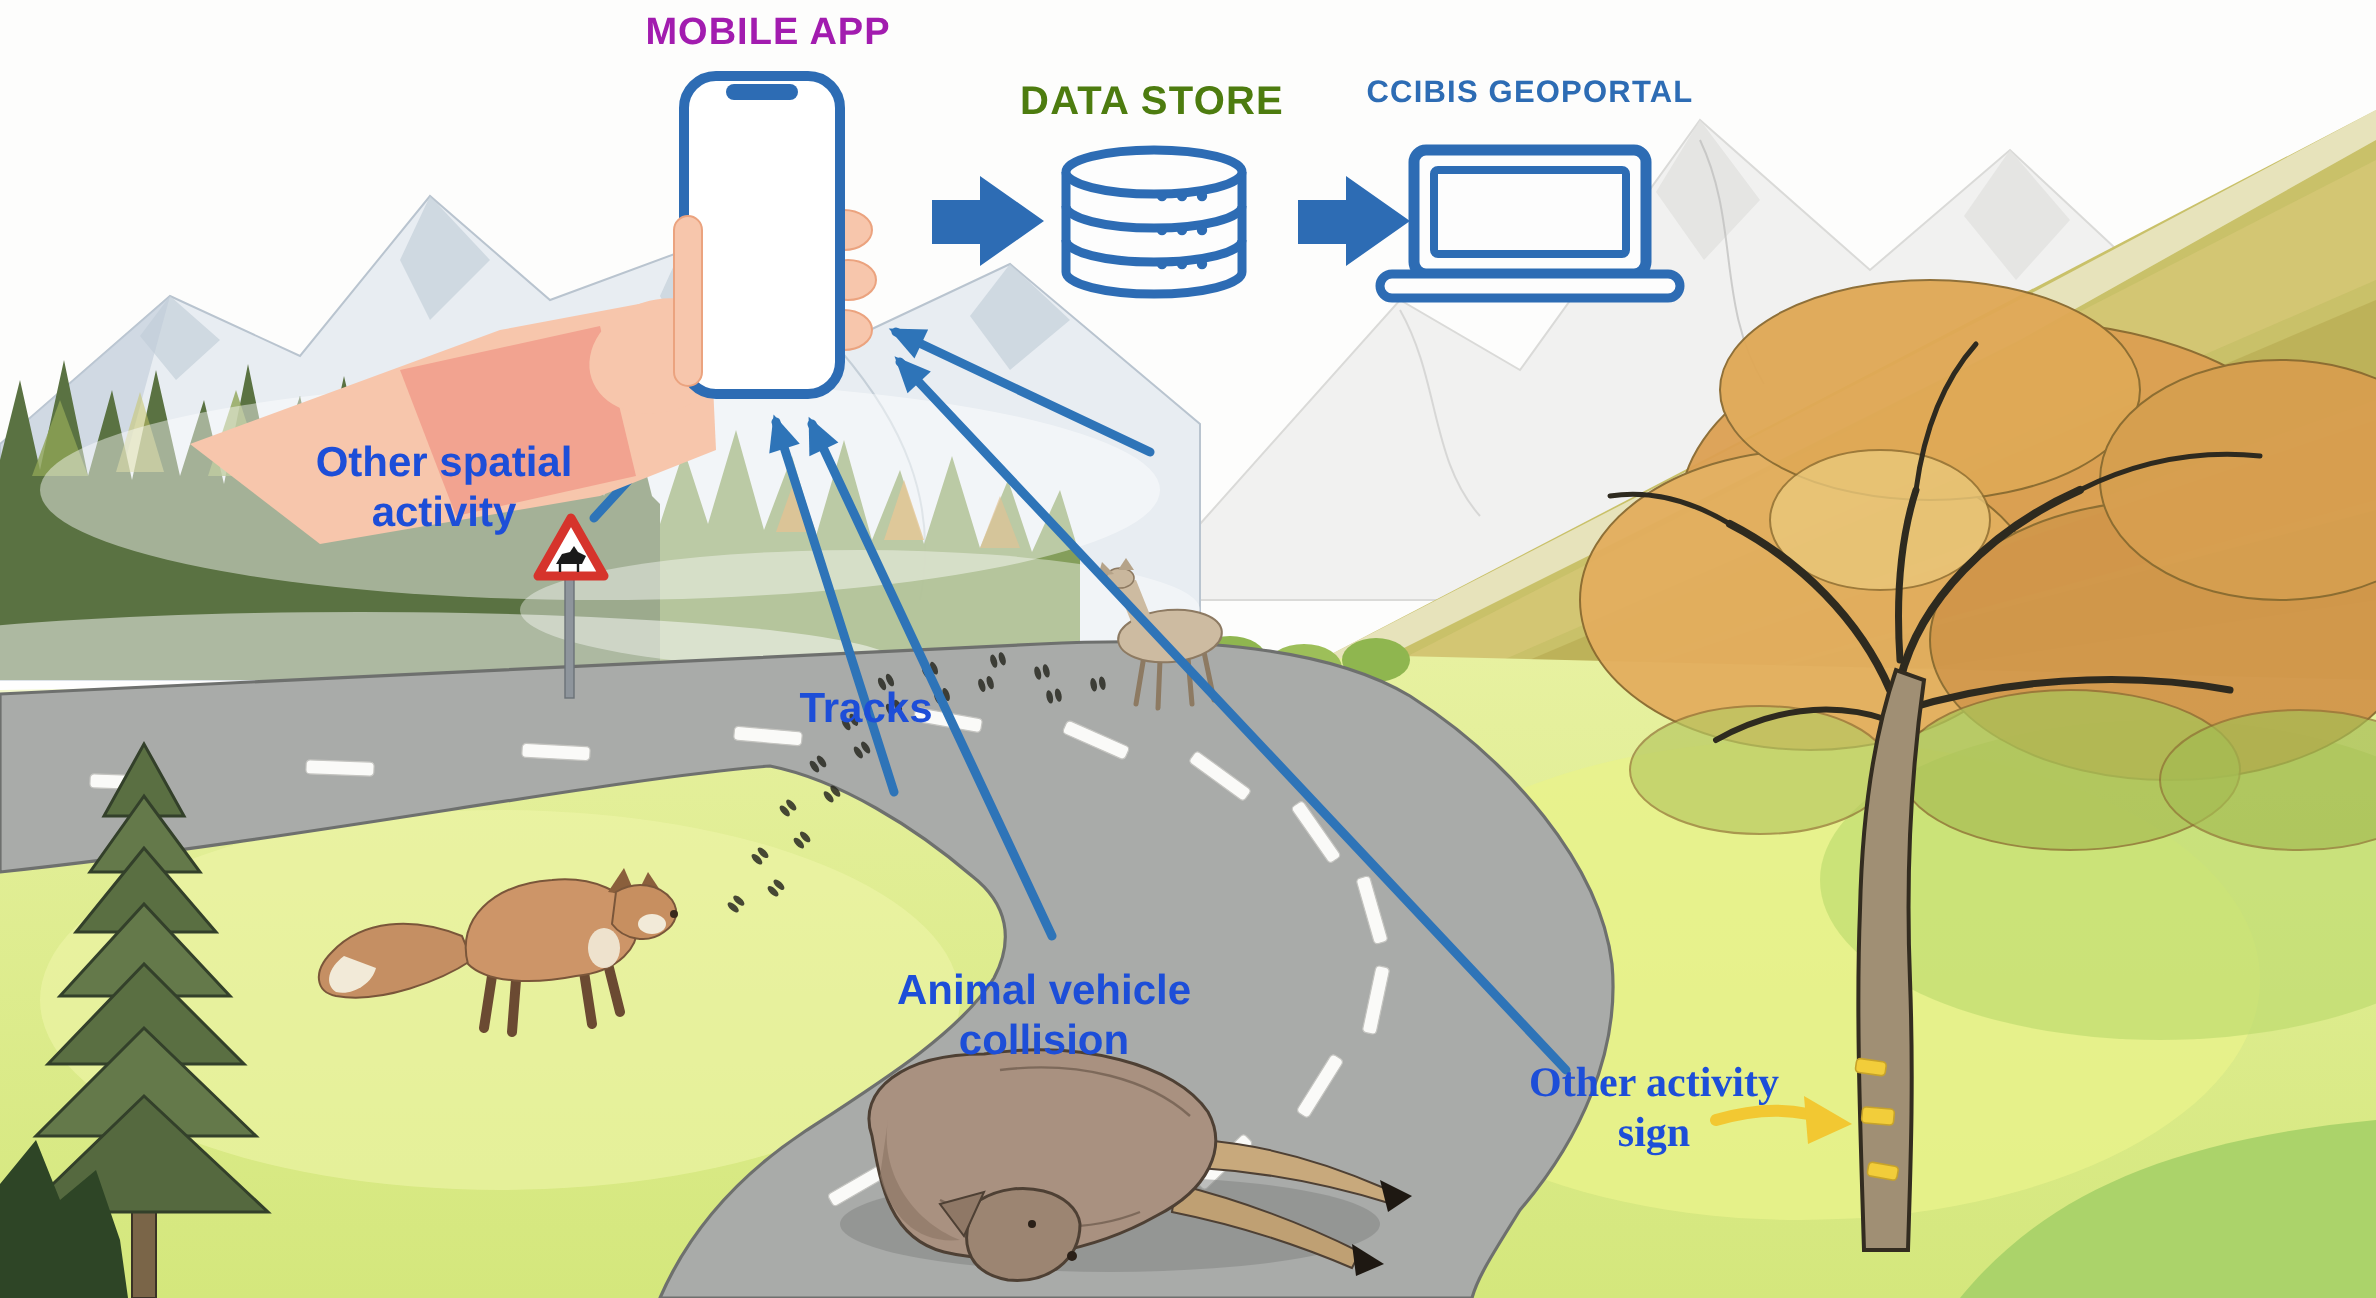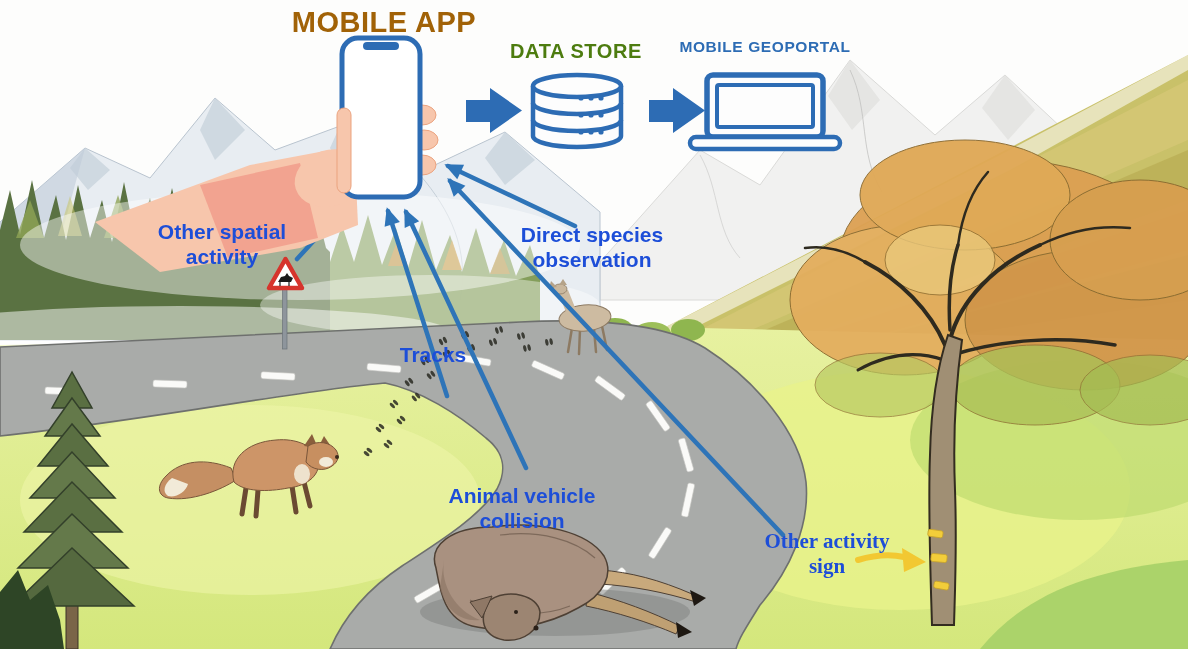--- a/index.html
+++ b/index.html
@@ -1,21 +1,21 @@
 <!DOCTYPE html>
 <html><head>
 <meta charset="utf-8">
 <style>
   html,body{margin:0;padding:0;background:#ffffff;}
   #stage{position:relative;width:1188px;height:649px;overflow:hidden;background:#ffffff;
          font-family:"Liberation Sans",sans-serif;}
   #scene{position:absolute;left:0;top:0;}
   .lbl{position:absolute;font-weight:800;color:#2b6ab1;text-align:center;pointer-events:none;}
   .lbl span{display:block;}
-  #t-title{left:283px;top:6px;width:202px;font-size:29px;letter-spacing:.5px;color:#a16207;}
+  #t-title{left:283px;top:6px;width:202px;font-size:19px;letter-spacing:.5px;color:#a21caf;}
   #t-datastore{left:494px;top:40px;width:164px;font-size:20px;letter-spacing:.6px;color:#4d7c0f;}
   #t-geoportal{left:654px;top:38px;width:222px;font-size:15.5px;letter-spacing:.6px;color:#2d6cb4;}
   .scene-lbl{font-size:21px;line-height:25px;color:#1d4ed8;}
   #t-spatial{left:122px;top:219px;width:200px;}
   #t-species{left:492px;top:222px;width:200px;}
   #t-tracks{left:383px;top:342px;width:100px;}
   #t-collision{left:422px;top:483px;width:200px;}
   #t-activity{left:727px;top:529px;width:200px;font-family:Liberation Serif, serif;}
 </style>
 </head>
@@ -274,30 +274,26 @@
   </g>
 
   <g>
     <path d="M858,560 C875,555 890,554 904,557" stroke="#f2c832" stroke-width="6" fill="none" stroke-linecap="round"></path>
     <polygon points="902,548 926,562 904,572" fill="#f2c832"></polygon>
   </g>
 </svg>
 
 <div id="t-title" class="lbl">MOBILE APP</div>
 <div id="t-datastore" class="lbl">DATA STORE</div>
-<div id="t-geoportal" class="lbl">MOBILE GEOPORTAL</div>
+<div id="t-geoportal" class="lbl">CCIBIS GEOPORTAL</div>
 
 <div id="t-spatial" class="lbl scene-lbl">
   <span>Other spatial</span>
   <span>activity</span>
 </div>
-<div id="t-species" class="lbl scene-lbl">
-  <span>Direct species</span>
-  <span>observation</span>
-</div>
 <div id="t-tracks" class="lbl scene-lbl">
   <span>Tracks</span>
 </div>
 <div id="t-collision" class="lbl scene-lbl">
   <span>Animal vehicle</span>
   <span>collision</span>
 </div>
 <div id="t-activity" class="lbl scene-lbl">
   <span>Other activity</span>
   <span>sign</span>

